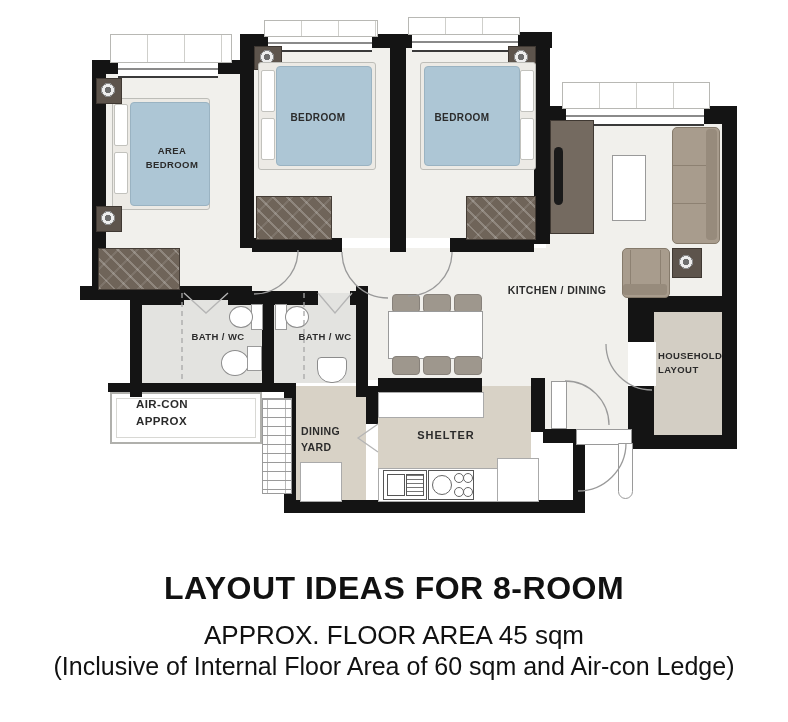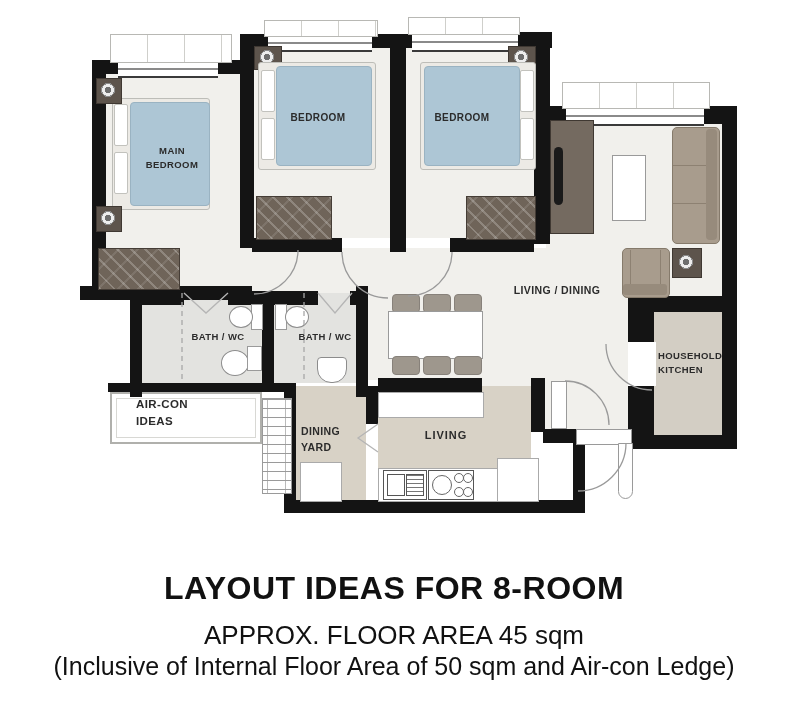--- a/index.html
+++ b/index.html
@@ -182,27 +182,27 @@
     <path d="M565,381 A44,44 0 0 1 609,425"></path>
     <path d="M578,491 A48,48 0 0 0 626,443"></path>
     <path d="M606,344 A46,46 0 0 0 652,390"></path>
     <path stroke="#b5b5b5" d="M184,293 L206,313 L228,293"></path>
     <path stroke="#b5b5b5" d="M318,293 L335,313 L352,293"></path>
     <path stroke="#b5b5b5" d="M378,424 L358,438 L378,452"></path>
     <path stroke="#a8a8a8" stroke-dasharray="5 4" d="M182,293 L182,383"></path>
     <path stroke="#a8a8a8" stroke-dasharray="5 4" d="M304,293 L304,383"></path>
   </svg>
 
-  <div class="lblblk" style="left:139px;top:144px;width:66px;text-align:center;font-size:9.5px">MAIN BEDROOM</div>
+  <div class="lblblk" style="left:139px;top:144px;width:66px;text-align:center;font-size:9.5px">AREA BEDROOM</div>
   <div class="lbl" style="left:318px;top:117px;font-size:10px">BEDROOM</div>
   <div class="lbl" style="left:462px;top:117px;font-size:10px">BEDROOM</div>
   <div class="lbl" style="left:218px;top:336px;font-size:9.5px">BATH / WC</div>
   <div class="lbl" style="left:325px;top:336px;font-size:9.5px">BATH / WC</div>
-  <div class="lblblk" style="left:136px;top:396px;width:84px;font-size:11.5px">AIR-CON IDEAS</div>
+  <div class="lblblk" style="left:136px;top:396px;width:84px;font-size:11.5px">AIR-CON APPROX</div>
   <div class="lblblk" style="left:301px;top:424px;width:70px;font-size:10.5px">DINING YARD</div>
-  <div class="lbl" style="left:446px;top:435px;font-size:11px;letter-spacing:1px">LIVING</div>
-  <div class="lbl" style="left:557px;top:290px;font-size:10.5px">LIVING / DINING</div>
-  <div class="lblblk" style="left:658px;top:349px;width:72px;font-size:9.5px">HOUSEHOLD KITCHEN</div>
+  <div class="lbl" style="left:446px;top:435px;font-size:11px;letter-spacing:1px">SHELTER</div>
+  <div class="lbl" style="left:557px;top:290px;font-size:10.5px">KITCHEN / DINING</div>
+  <div class="lblblk" style="left:658px;top:349px;width:72px;font-size:9.5px">HOUSEHOLD LAYOUT</div>
 </div>
 
 <div class="cap" style="top:570px;font-size:32px;font-weight:bold;letter-spacing:.5px">LAYOUT IDEAS FOR 8-ROOM</div>
 <div class="cap" style="top:620px;font-size:26px">APPROX. FLOOR AREA 45 sqm</div>
-<div class="cap" style="top:652px;font-size:25px">(Inclusive of Internal Floor Area of 50 sqm and Air-con Ledge)</div>
+<div class="cap" style="top:652px;font-size:25px">(Inclusive of Internal Floor Area of 60 sqm and Air-con Ledge)</div>
 
 </body></html>

